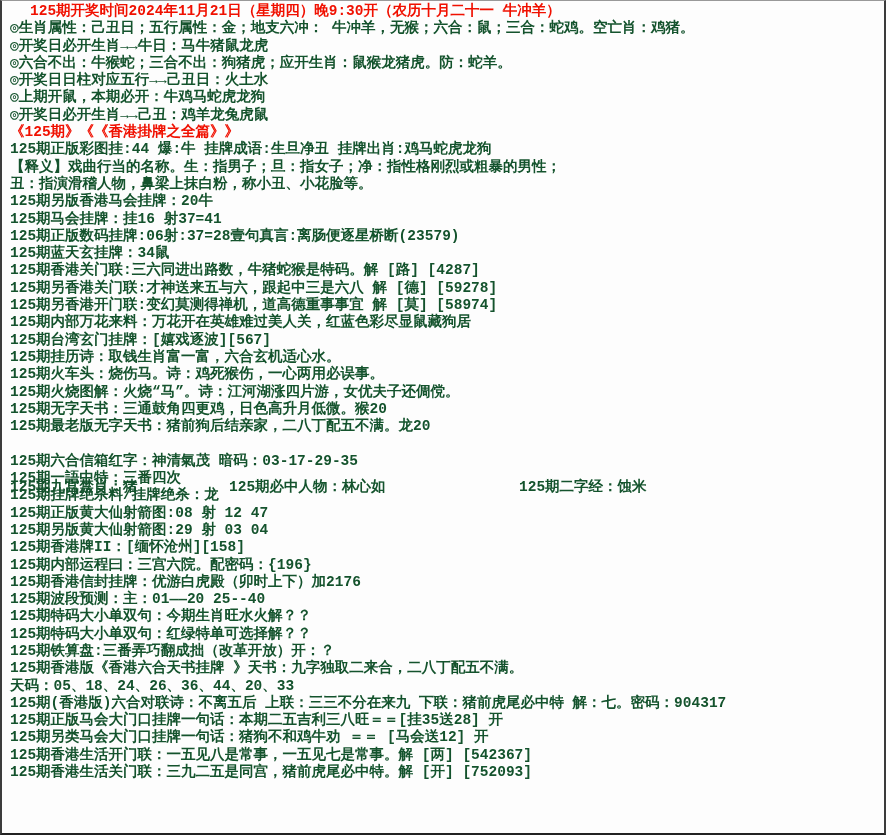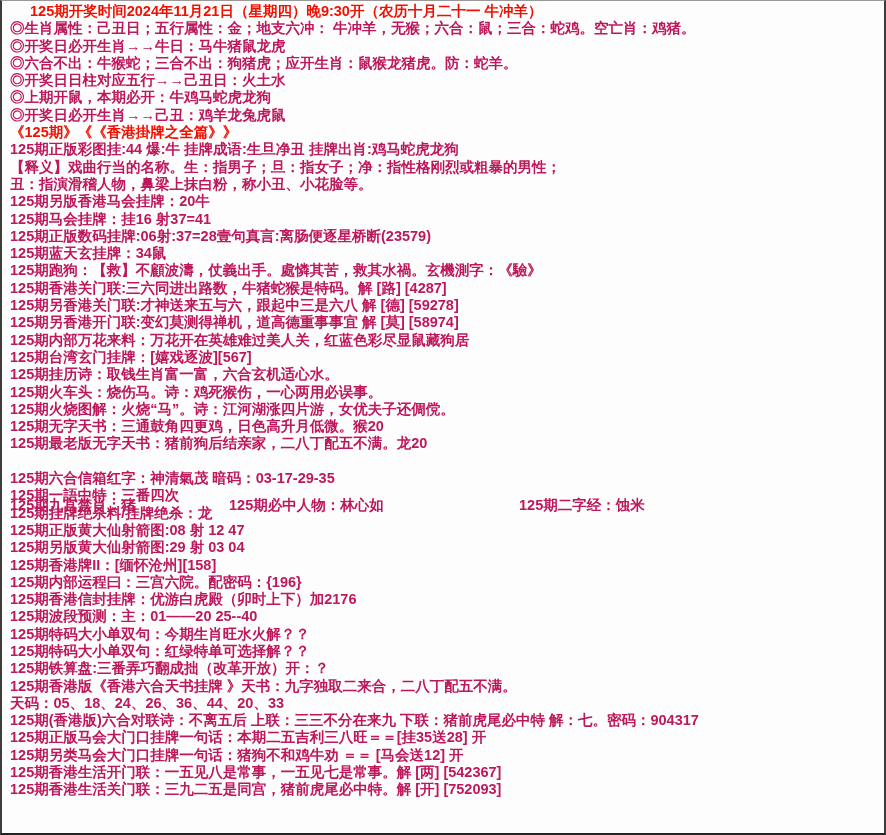--- a/index.html
+++ b/index.html
@@ -6,31 +6,31 @@
   .page{
     position:relative;
     width:886px;height:835px;
     box-sizing:border-box;
     background:#fdfdfd;
     border-left:2px solid #3c3c3c;
     border-right:2px solid #3c3c3c;
     border-bottom:2px solid #222;
     border-top:1px solid #999;
     overflow:hidden;
-    font-family:Liberation Sans, sans-serif;
+    font-family:Liberation Mono, monospace;
     padding-top:2px;
   }
   .line{
     height:17.3px;
     line-height:17.3px;
     white-space:nowrap;
     padding-left:8px;
     font-size:14.5px;
     font-weight:700;
-    color:#be185d;
+    color:#14532d;
     letter-spacing:0;
   }
   .line.red{color:#f01000;}
   .line.indent{padding-left:28px;}
   .line.cols{position:relative;padding-left:0;}
   .line.cols span{position:absolute;top:8px;margin-top:36px;}
 </style>
 </head>
 <body>
 
@@ -44,21 +44,20 @@
       <div class="line">◎上期开鼠，本期必开：牛鸡马蛇虎龙狗</div>
       <div class="line">◎开奖日必开生肖→→己丑：鸡羊龙兔虎鼠</div>
       <div class="line red">《125期》《《香港掛牌之全篇》》</div>
       <div class="line">125期正版彩图挂:44 爆:牛 挂牌成语:生旦净丑 挂牌出肖:鸡马蛇虎龙狗</div>
       <div class="line">【释义】戏曲行当的名称。生：指男子；旦：指女子；净：指性格刚烈或粗暴的男性；</div>
       <div class="line">丑：指演滑稽人物，鼻梁上抹白粉，称小丑、小花脸等。</div>
       <div class="line">125期另版香港马会挂牌：20牛</div>
       <div class="line">125期马会挂牌：挂16 射37=41</div>
       <div class="line">125期正版数码挂牌:06射:37=28壹句真言:离肠便逐星桥断(23579)</div>
       <div class="line">125期蓝天玄挂牌：34鼠</div>
-      <div class="line">125期跑狗：【救】不顧波濤，仗義出手。處憐其苦，救其水禍。玄機測字：《驗》</div>
       <div class="line">125期香港关门联:三六同进出路数，牛猪蛇猴是特码。解 [路] [4287]</div>
       <div class="line">125期另香港关门联:才神送来五与六，跟起中三是六八 解 [德] [59278]</div>
       <div class="line">125期另香港开门联:变幻莫测得禅机，道高德重事事宜 解 [莫] [58974]</div>
       <div class="line">125期内部万花来料：万花开在英雄难过美人关，红蓝色彩尽显鼠藏狗居</div>
       <div class="line">125期台湾玄门挂牌：[嬉戏逐波][567]</div>
       <div class="line">125期挂历诗：取钱生肖富一富，六合玄机适心水。</div>
       <div class="line">125期火车头：烧伤马。诗：鸡死猴伤，一心两用必误事。</div>
       <div class="line">125期火烧图解：火烧“马”。诗：江河湖涨四片游，女优夫子还倜傥。</div>
       <div class="line">125期无字天书：三通鼓角四更鸡，日色高升月低微。猴20</div>
       <div class="line">125期最老版无字天书：猪前狗后结亲家，二八丁配五不满。龙20</div>

